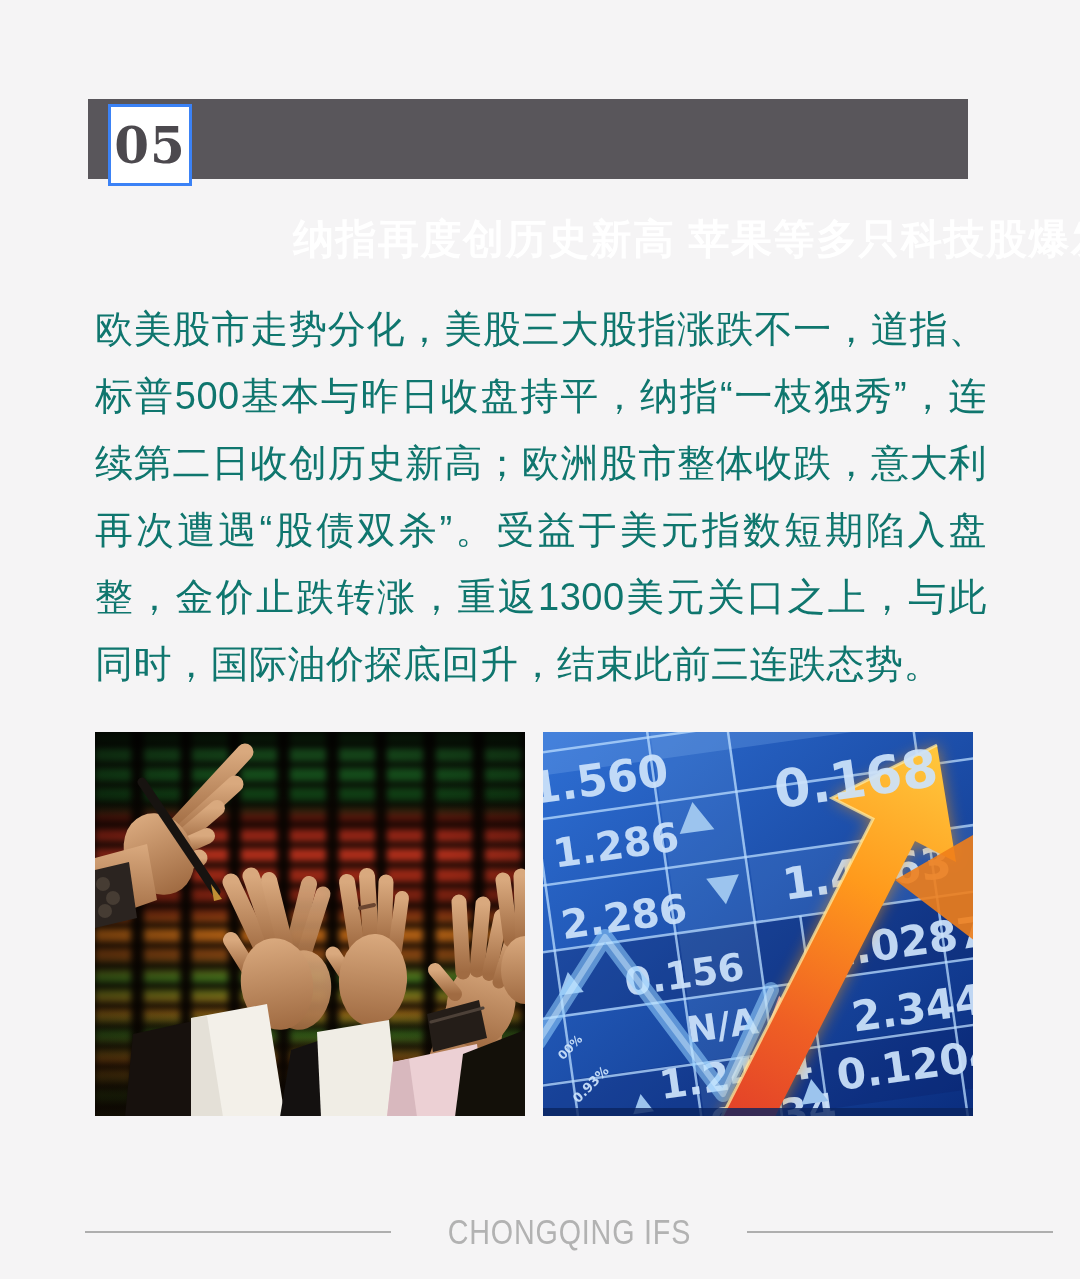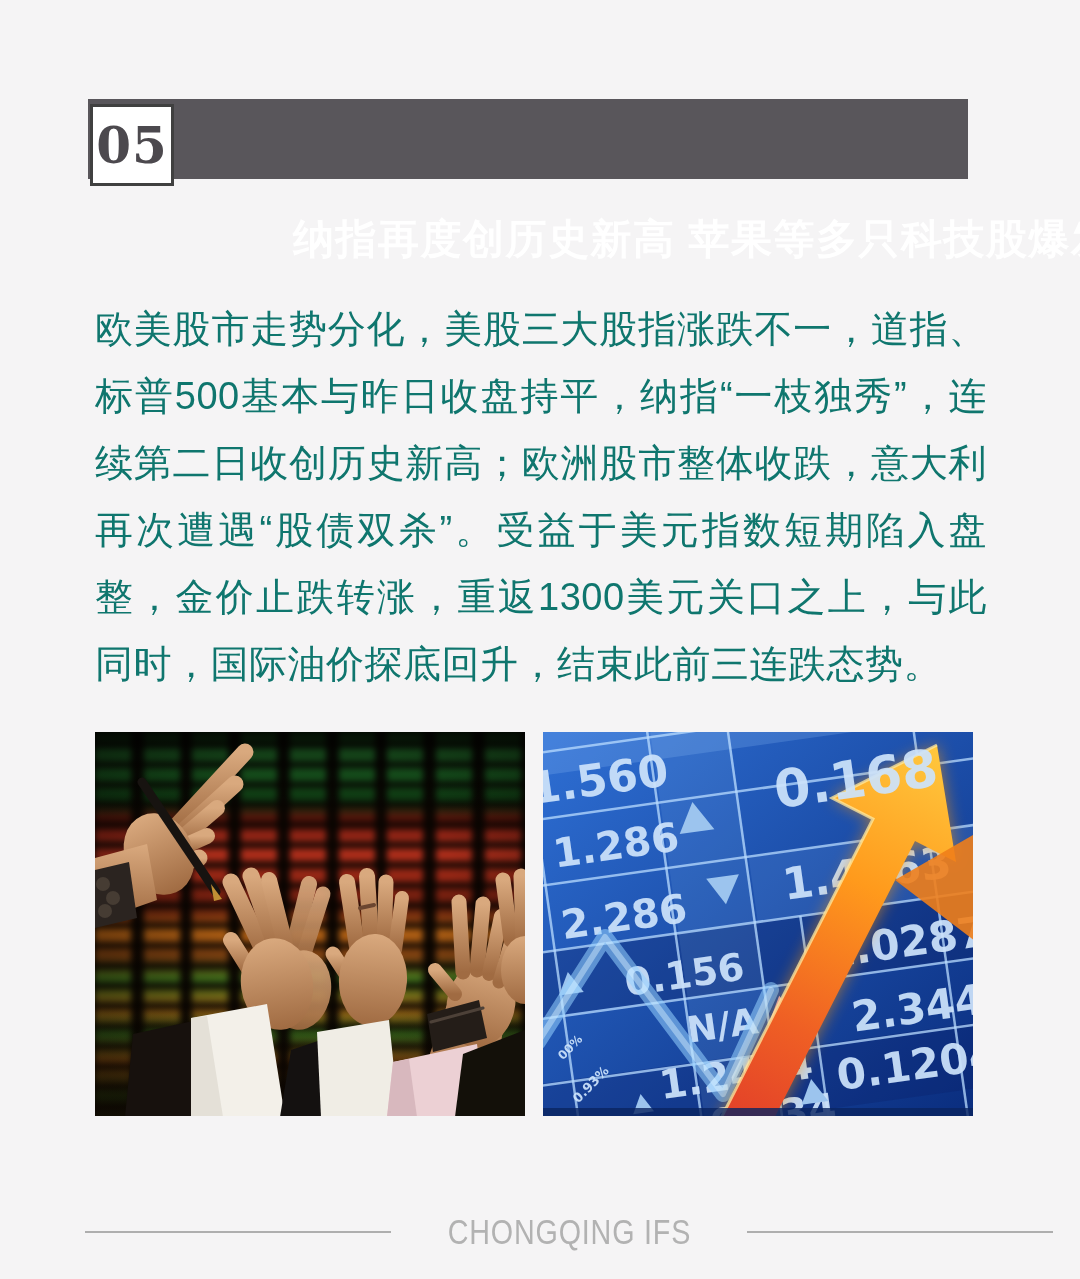--- a/index.html
+++ b/index.html
@@ -1,22 +1,22 @@
 <!DOCTYPE html>
 <html><head>
 <meta charset="utf-8">
 <style>
   html,body{margin:0;padding:0;background:#f5f4f5;}
   .canvas{position:relative;width:1080px;height:1279px;background:#f5f4f5;overflow:hidden;
           font-family:"Liberation Sans",sans-serif;}
 
   
   .header-bar{position:absolute;left:88px;top:99px;width:880px;height:80px;background:#59565b;}
-  .num-box{position:absolute;left:90px;top:104px;width:84px;height:82px;background:#ffffff;
-           border:3px solid #404040;box-sizing:border-box;display:flex;align-items:center;justify-content:center;}
+  .num-box{position:absolute;left:108px;top:104px;width:84px;height:82px;background:#ffffff;
+           border:3px solid #3b82f6;box-sizing:border-box;display:flex;align-items:center;justify-content:center;}
   .num-text{font-family:"DejaVu Serif",serif;font-weight:bold;font-size:50px;color:#4c494e;letter-spacing:1px;}
   .header-title{position:absolute;left:205px;top:99px;height:80px;line-height:82px;color:#ffffff;
                 font-size:41px;font-weight:bold;letter-spacing:1.5px;white-space:nowrap;}
 
   
   .para{position:absolute;left:95px;top:258px;width:892px;font-size:38px;line-height:67px;
         color:#0f766e;text-align:justify;letter-spacing:0.5px;}
 
   
   .photo{position:absolute;top:732px;width:430px;height:384px;overflow:hidden;}

